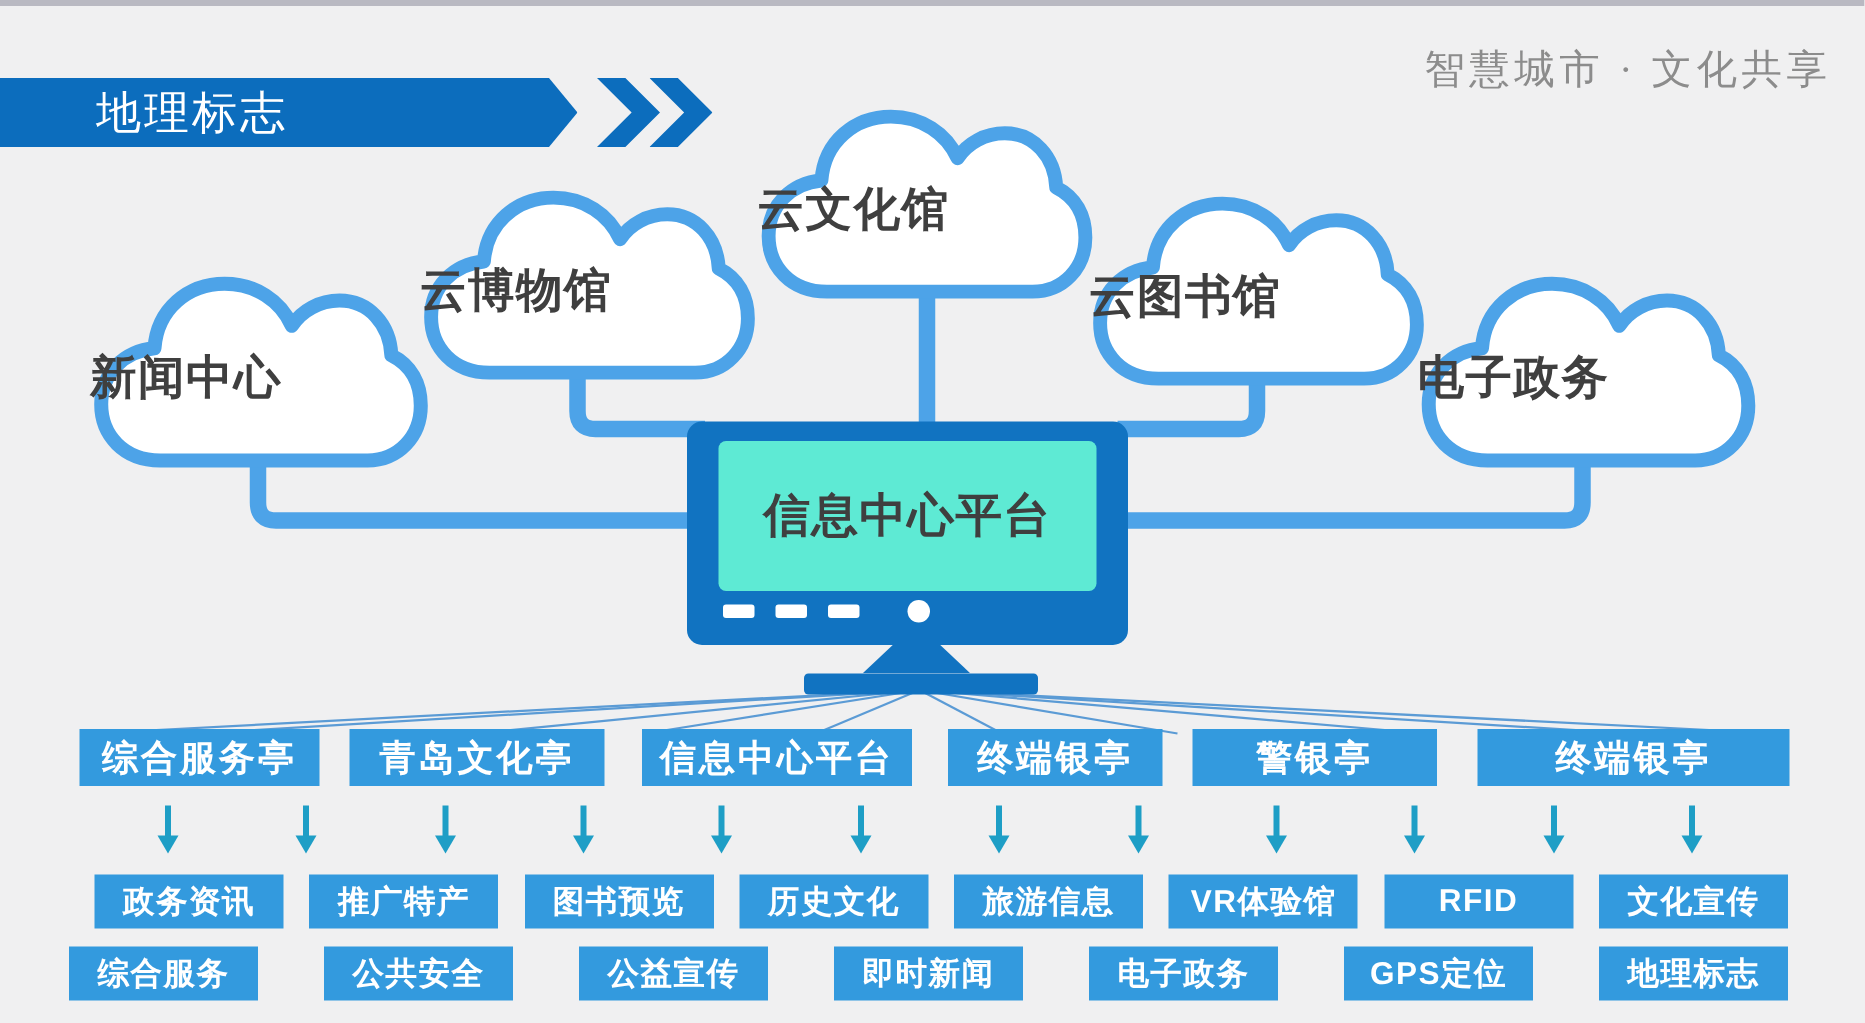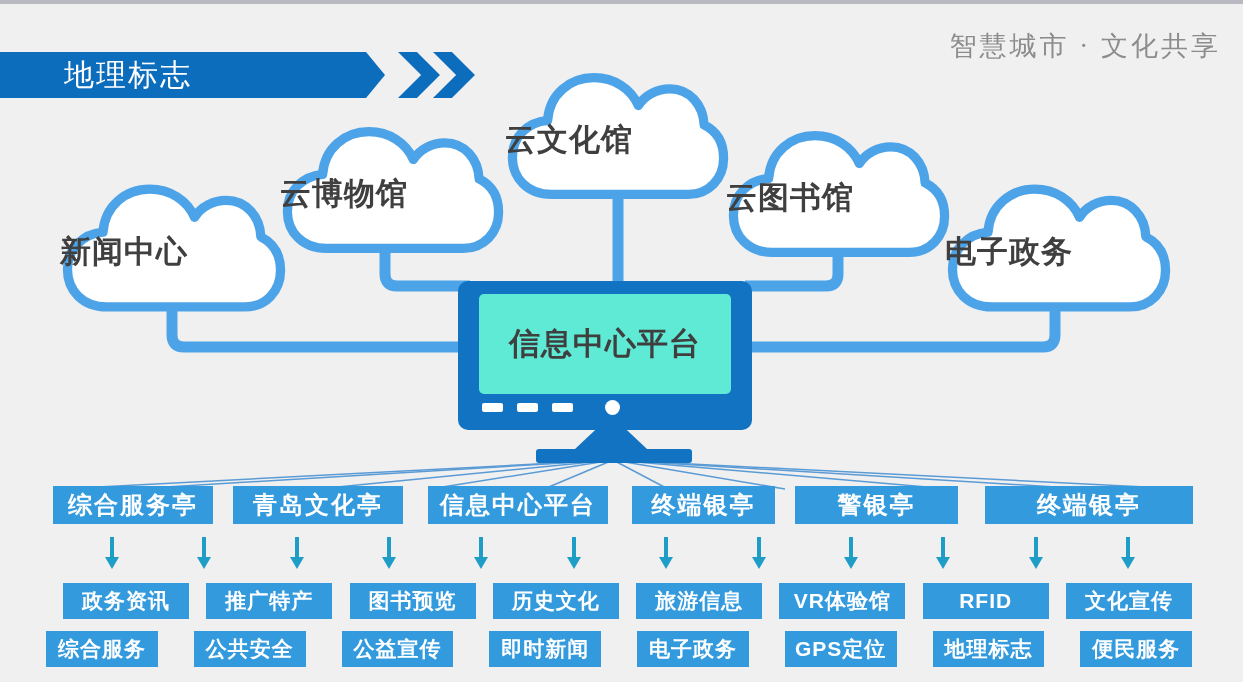--- a/index.html
+++ b/index.html
@@ -252,16 +252,15 @@
   </div>
 
   <div class="svc-row r2">
     <div class="svc-box">综合服务</div>
     <div class="svc-box">公共安全</div>
     <div class="svc-box">公益宣传</div>
     <div class="svc-box">即时新闻</div>
     <div class="svc-box">电子政务</div>
     <div class="svc-box">GPS定位</div>
     <div class="svc-box">地理标志</div>
-    <div class="svc-box">便民服务</div>
   </div>
 
 </div>
 
 </body></html>

